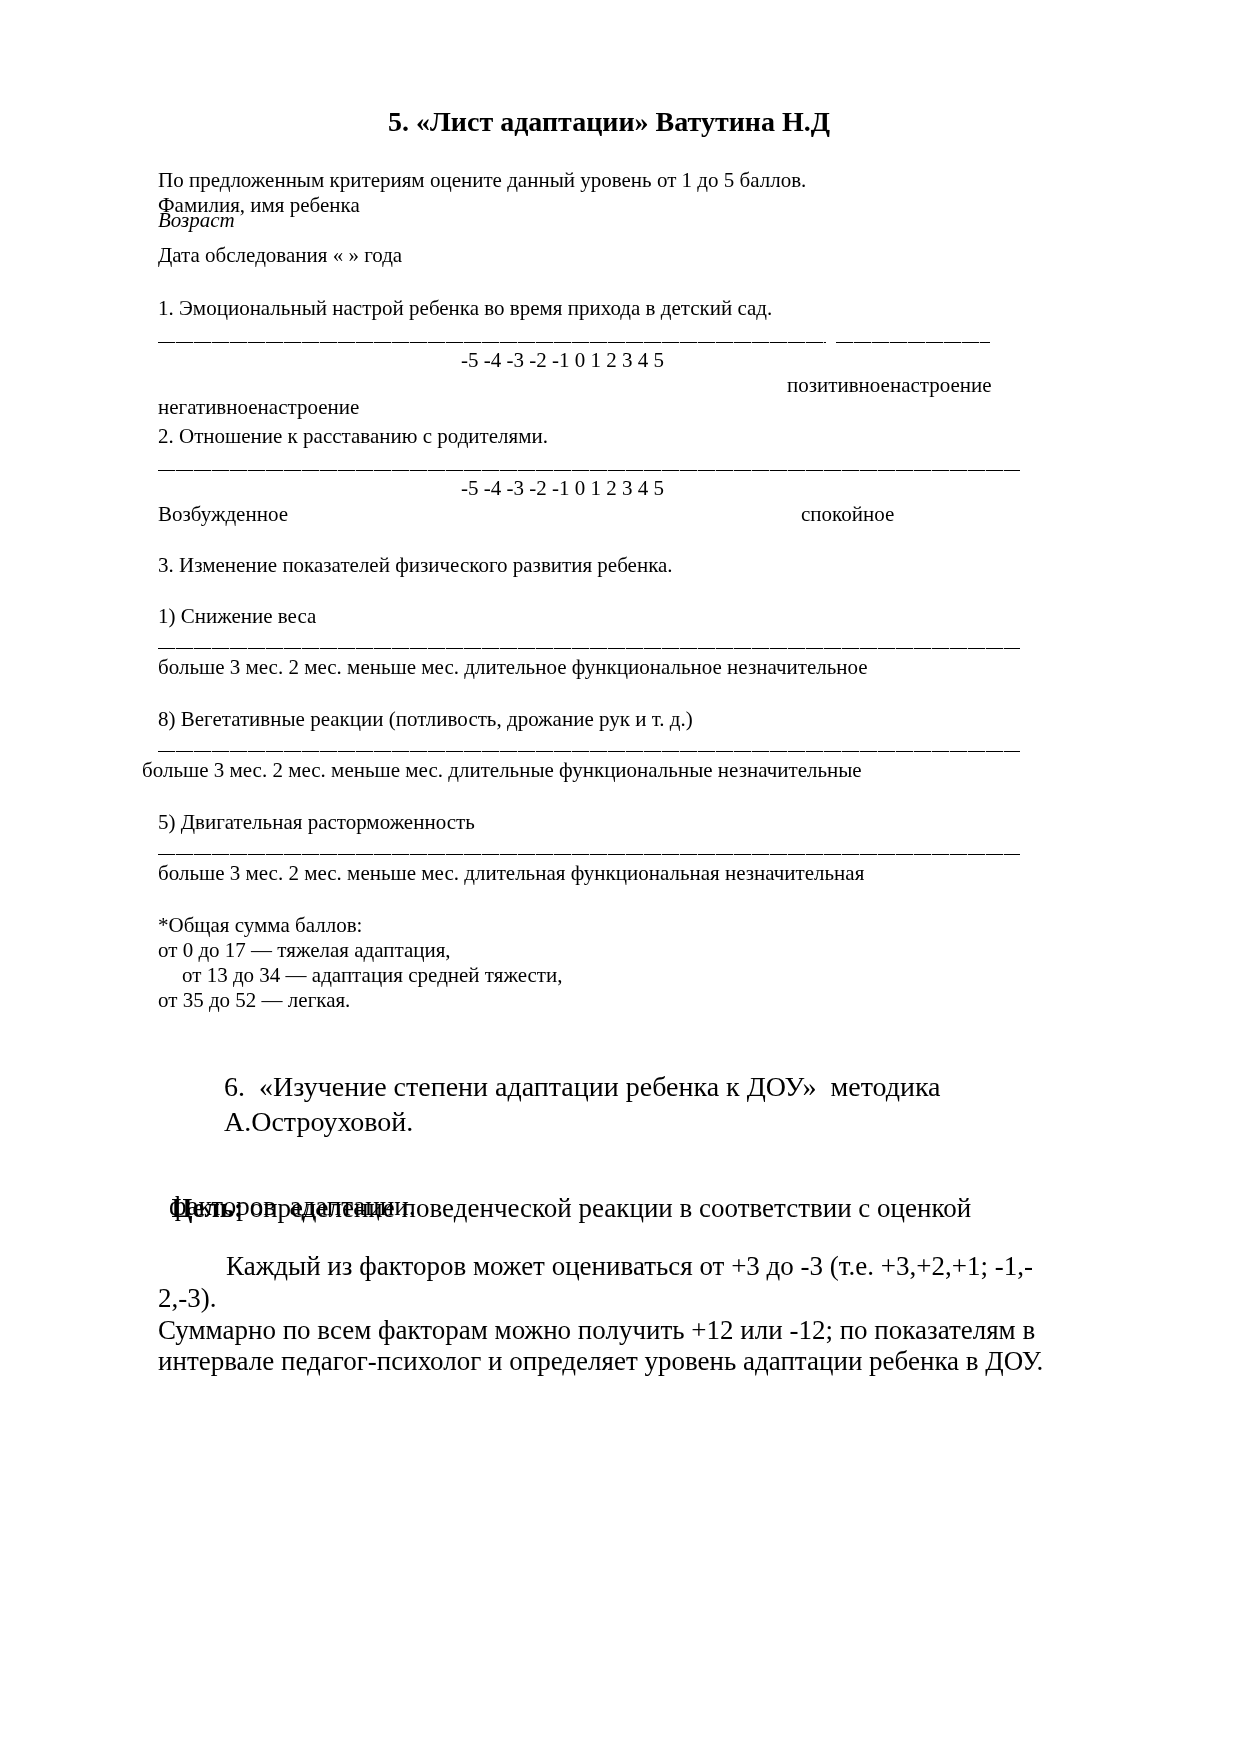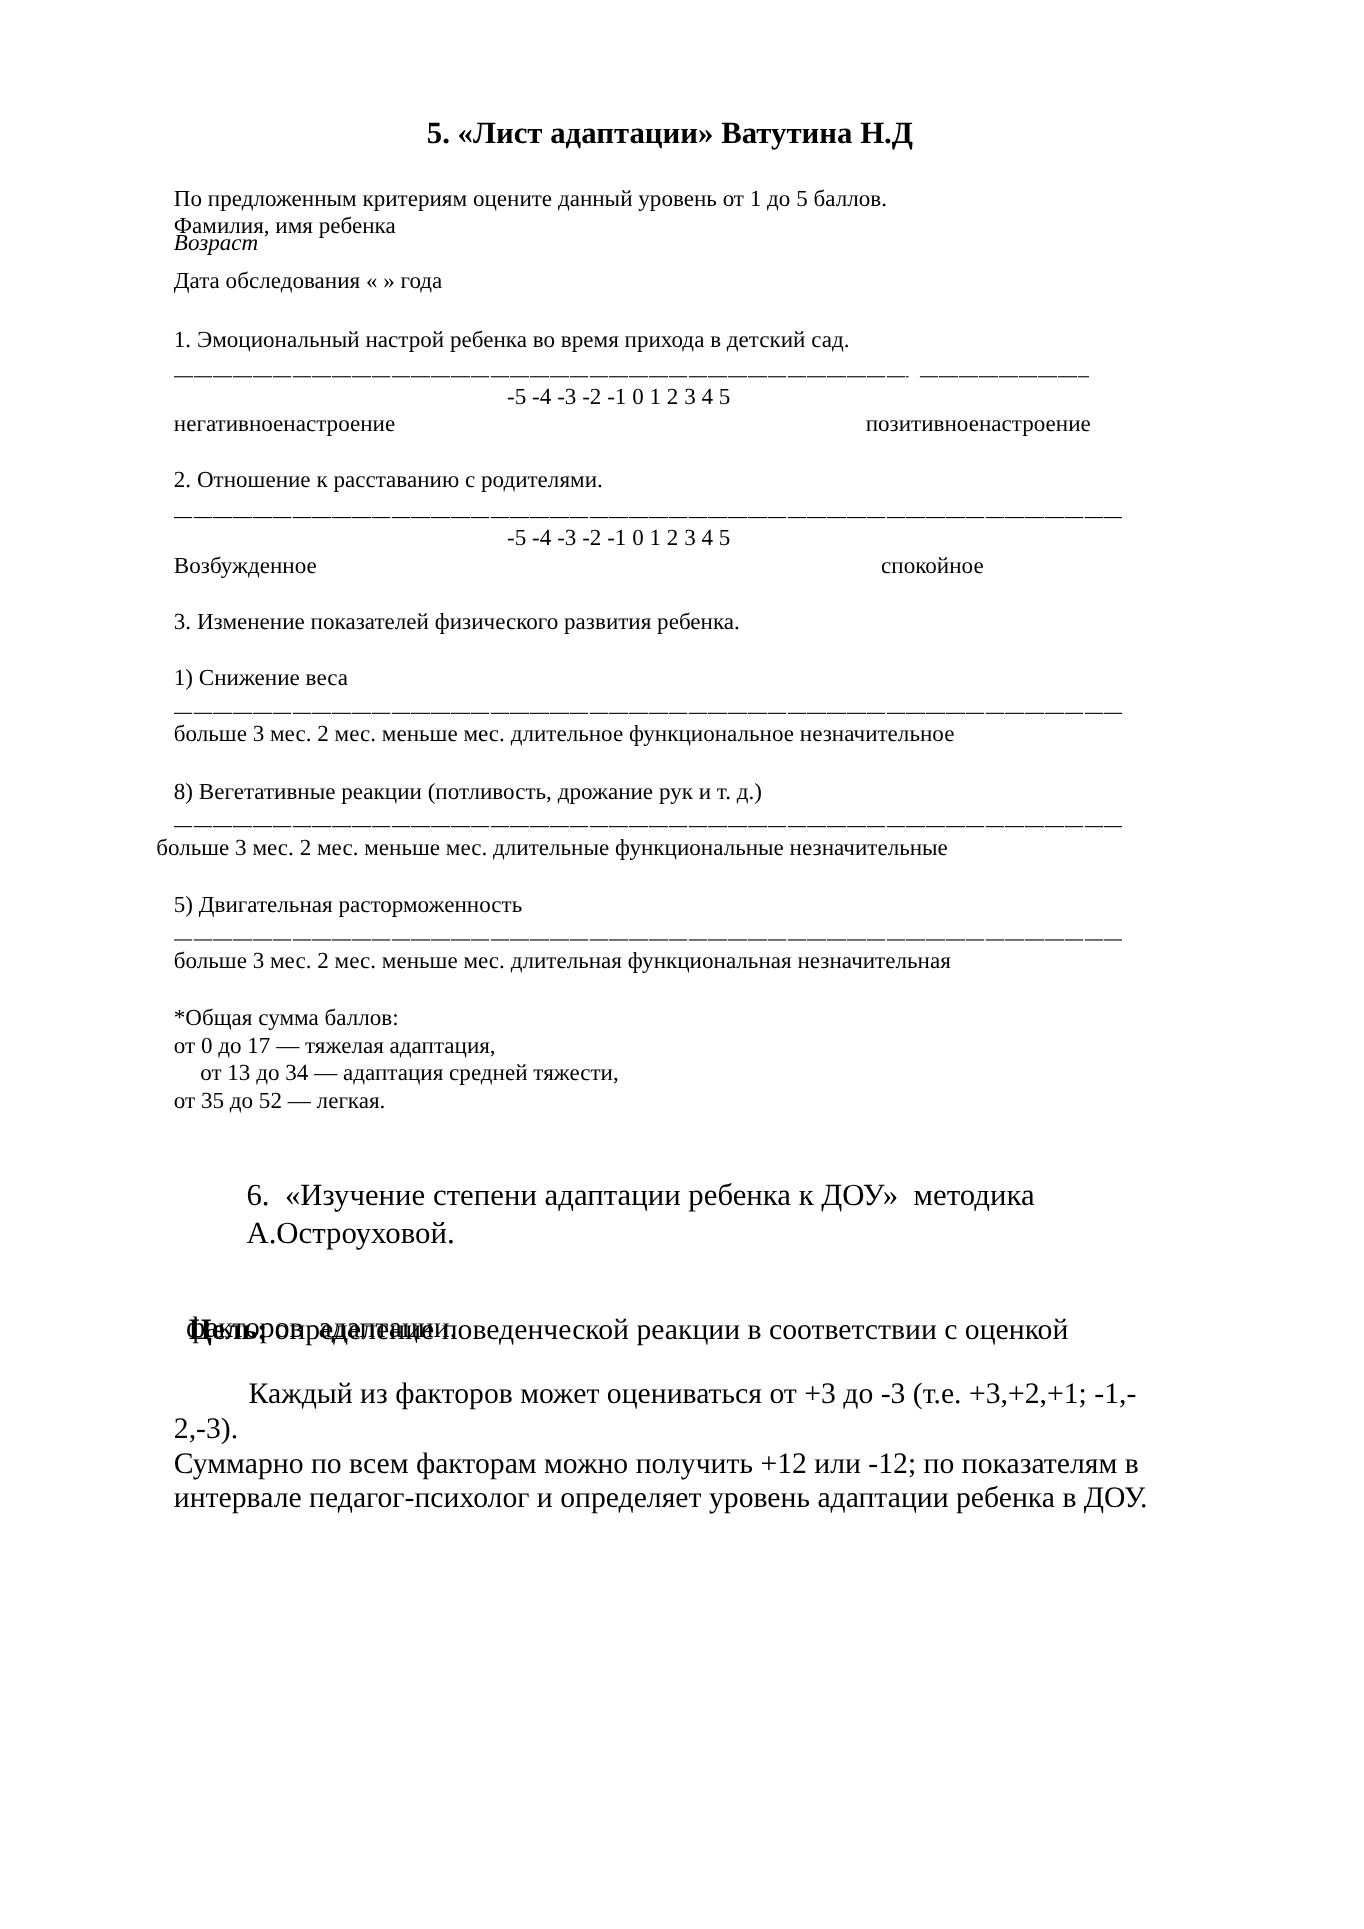--- a/index.html
+++ b/index.html
@@ -48,21 +48,21 @@
 
 <div class="abs t20" style="left:158px; top:168px;">По предложенным критериям оцените данный уровень от 1 до 5 баллов.</div>
 <div class="abs t20" style="left:158px; top:193px;">Фамилия, имя ребенка</div>
 <div class="abs t20" style="left:158px; top:208px;font-style:italic;">Возраст</div>
 <div class="abs t20" style="left:158px; top:243px;">Дата обследования « » года</div>
 
 <div class="abs t20" style="left:158px; top:296px;">1. Эмоциональный настрой ребенка во время прихода в детский сад.</div>
 <div class="rule dashes" style="left:158px; top:342px; width:668px;"></div>
 <div class="rule dashes" style="left:836px; top:342px; width:154px;"></div>
 <div class="abs t20" style="left:461px; top:348px;">-5 -4 -3 -2 -1 0 1 2 3 4 5</div>
-<div class="abs t20" style="left:158px; top:373px;">негативноенастроение</div>
+<div class="abs t20" style="left:158px; top:395px;">негативноенастроение</div>
 <div class="abs t20" style="left:787px; top:373px;">позитивноенастроение</div>
 
 <div class="abs t20" style="left:158px; top:424px;">2. Отношение к расставанию с родителями.</div>
 <div class="rule dashes" style="left:158px; top:470px; width:862px;"></div>
 <div class="abs t20" style="left:461px; top:476px;">-5 -4 -3 -2 -1 0 1 2 3 4 5</div>
 <div class="abs t20" style="left:158px; top:502px;">Возбужденное</div>
 <div class="abs t20" style="left:801px; top:502px;">спокойное</div>
 
 <div class="abs t20" style="left:158px; top:553px;">3. Изменение показателей физического развития ребенка.</div>
 

